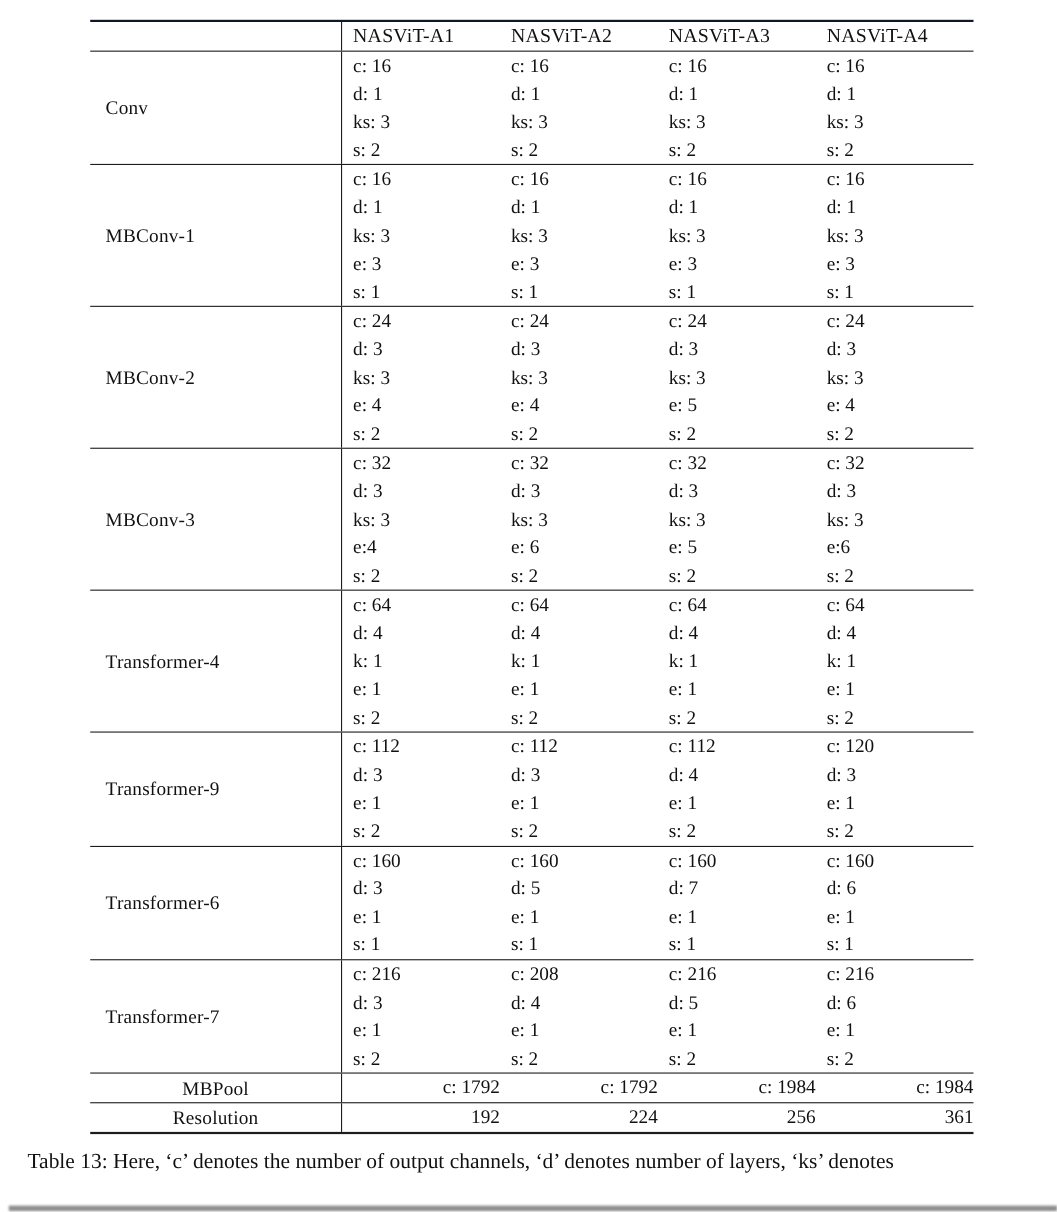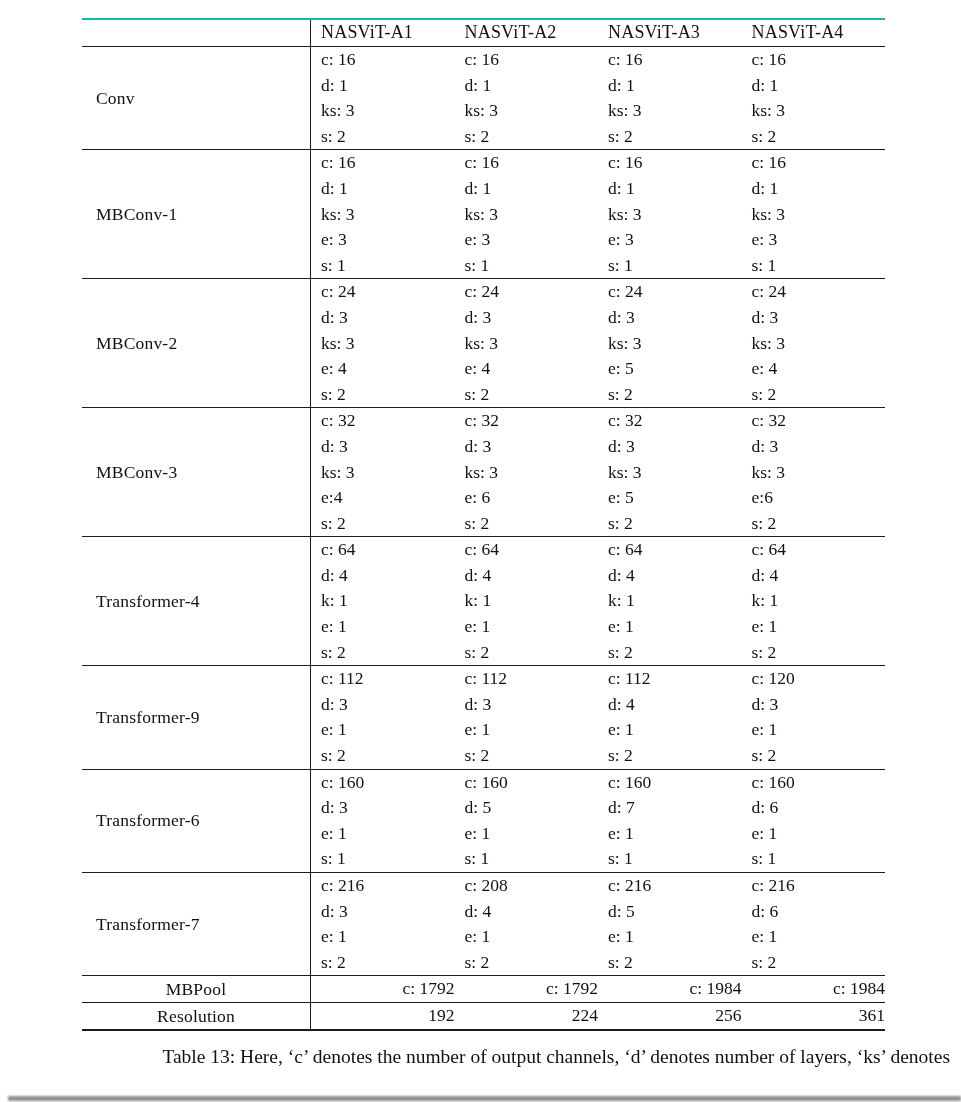--- a/index.html
+++ b/index.html
@@ -18,21 +18,21 @@
   .page {
     position: absolute;
     inset: 0;
     background: #ffffff;
   }
   .arch-table {
     position: absolute;
     left: 82px;
     top: 18px;
     width: 803px;
-    border-top: 2px solid #14b8a6;
+    border-top: 2px solid #0f172a;
     border-bottom: 2px solid #1c1c1c;
     font-size: 17.5px;
   }
   .t-row {
     display: flex;
     align-items: stretch;
     border-top: 1.4px solid #1c1c1c;
   }
   .t-row:first-child {
     border-top: none;
@@ -84,21 +84,20 @@
     position: absolute;
     left: 25px;
     top: 1044px;
     width: 925px;
     font-size: 19.5px;
     line-height: 26.5px;
     color: #101010;
   }
   .caption .cap-line {
     white-space: nowrap;
-    text-align: right;
   }
   .scan-edge {
     position: absolute;
     left: 8px;
     right: 0;
     top: 1096px;
     height: 5px;
     background: #8f8f8f;
     filter: blur(0.8px);
   }

